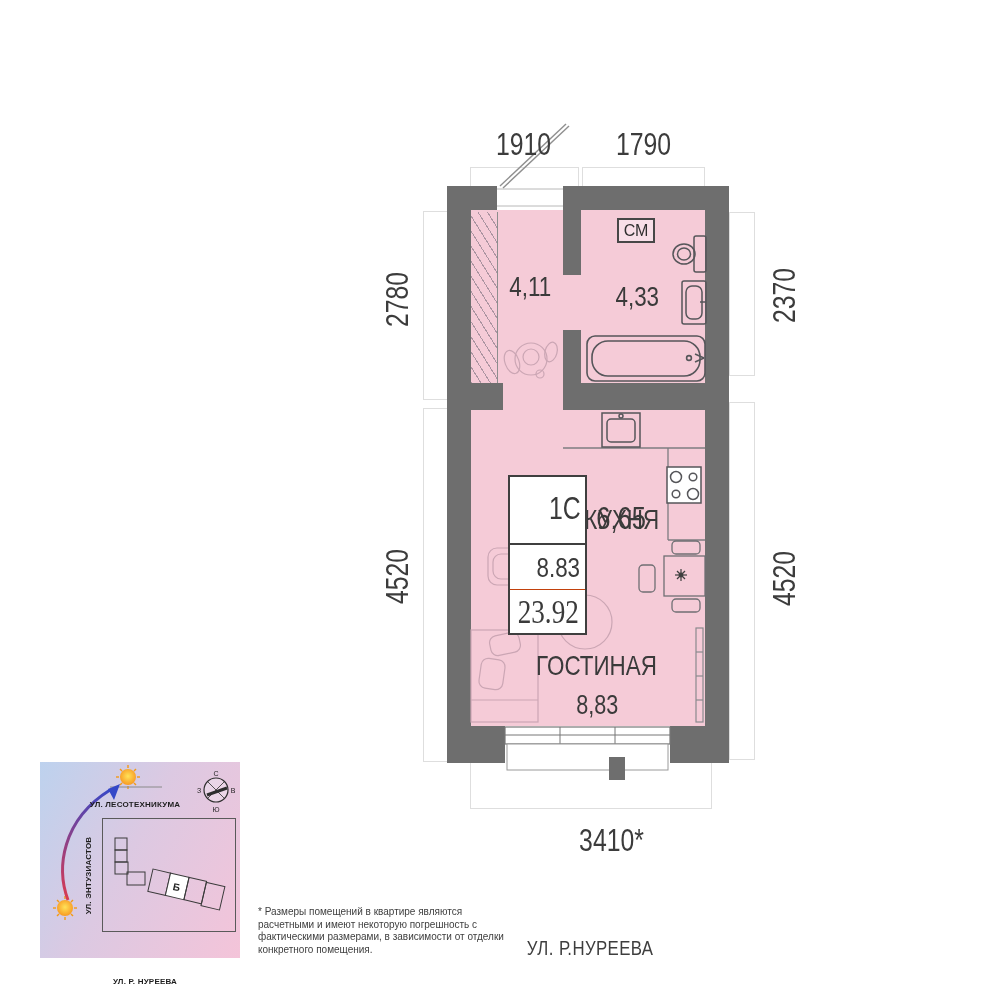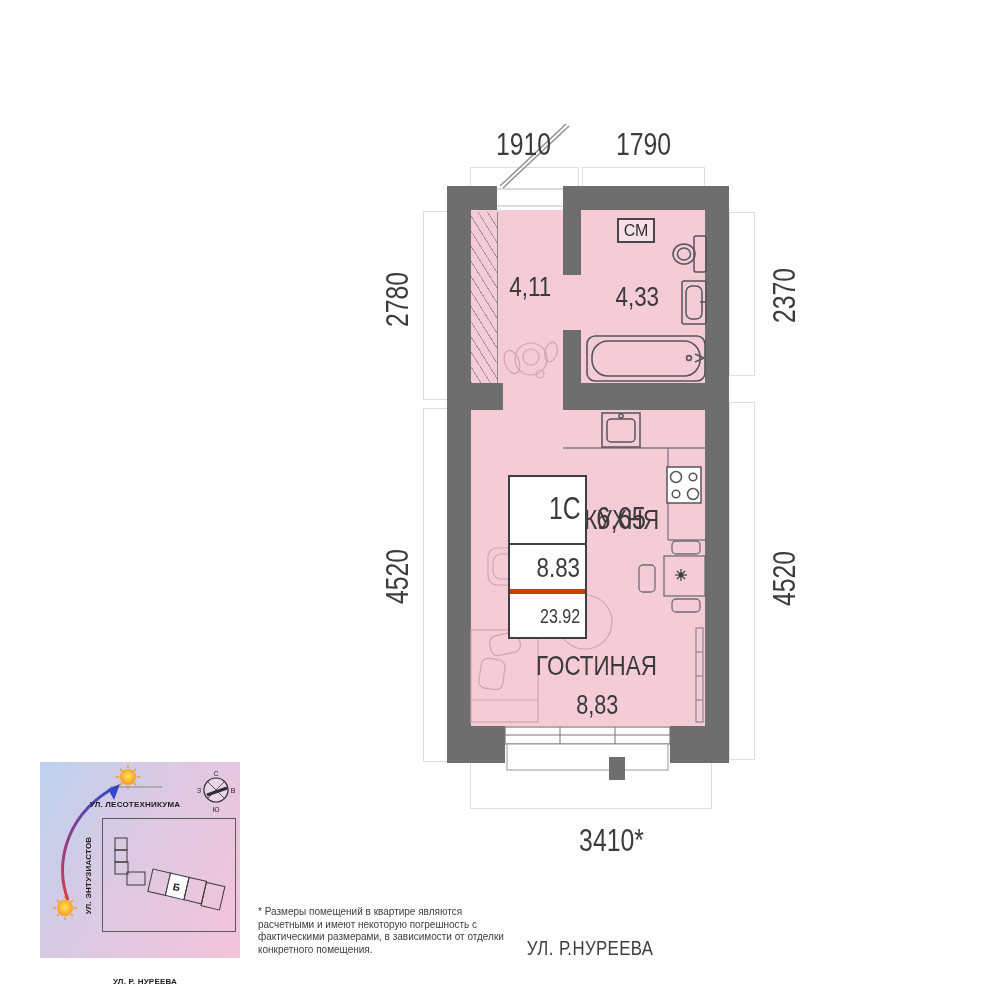--- a/index.html
+++ b/index.html
@@ -23,22 +23,22 @@
   .hatch{
     position:absolute;left:471px;top:212px;width:26px;height:171px;
     background:repeating-linear-gradient(58deg,#ab94a1 0 1px,transparent 1px 8px);
     border-right:1px solid #8d8d8d;
   }
   .infobox{
     position:absolute;left:508px;top:475px;width:75px;background:#ffffff;
     border:2px solid #3f3f3f;text-align:right;
   }
   .infobox .cell1{height:66px;line-height:64px;font-size:31px;border-bottom:2px solid #3f3f3f;}
-  .infobox .cell2{height:44px;line-height:46px;font-size:28px;border-bottom:5px solid #c2410c;}
-  .infobox .cell3{height:43px;line-height:44px;font-size:20px;}
+  .infobox .cell2{height:44px;line-height:46px;font-size:28px;border-bottom:1px solid #c2410c;}
+  .infobox .cell3{height:43px;line-height:44px;font-size:34px;font-family:Liberation Serif, serif;}
   .wmbox{
     position:absolute;left:617px;top:218px;width:38px;height:25px;background:#f8dfe8;
     border:2px solid #474747;box-sizing:border-box;text-align:center;
     font-size:16px;line-height:21px;color:#2f2f2f;
   }
   .overlay{position:absolute;left:0;top:0;pointer-events:none;}
   
   .map{
     position:absolute;left:40px;top:762px;width:200px;height:196px;
     background:linear-gradient(118deg,#bdd2ee 0%,#dcc9e2 45%,#f4c4d9 100%);

